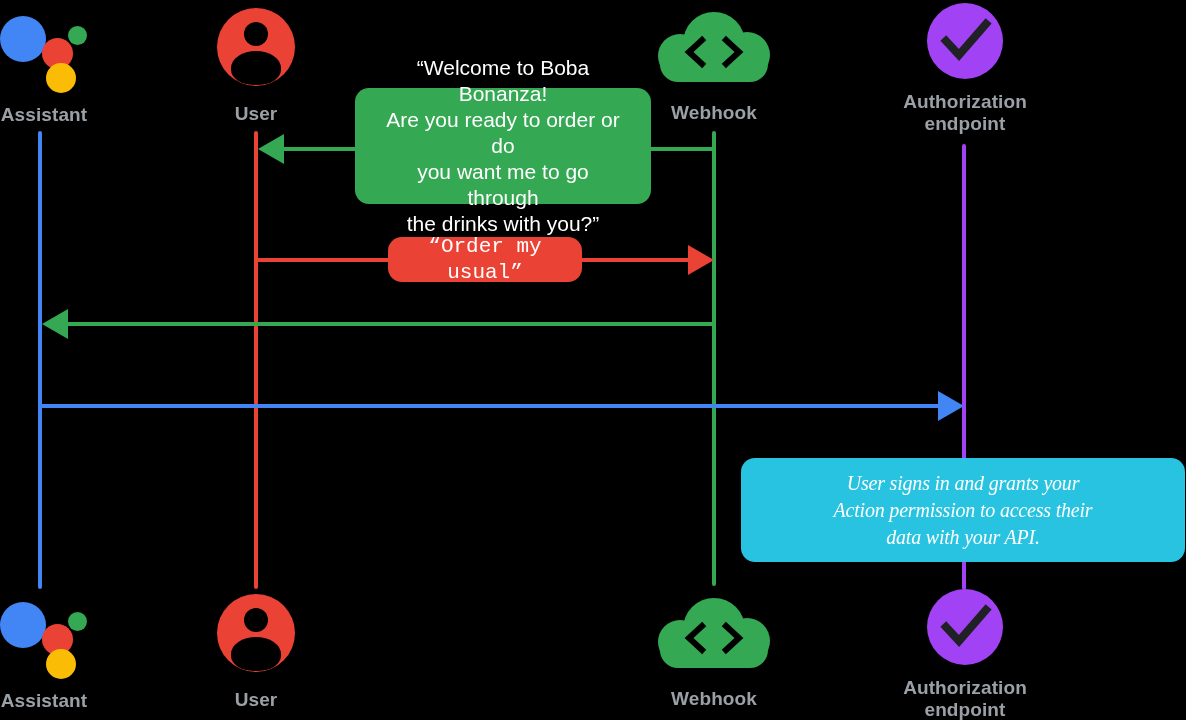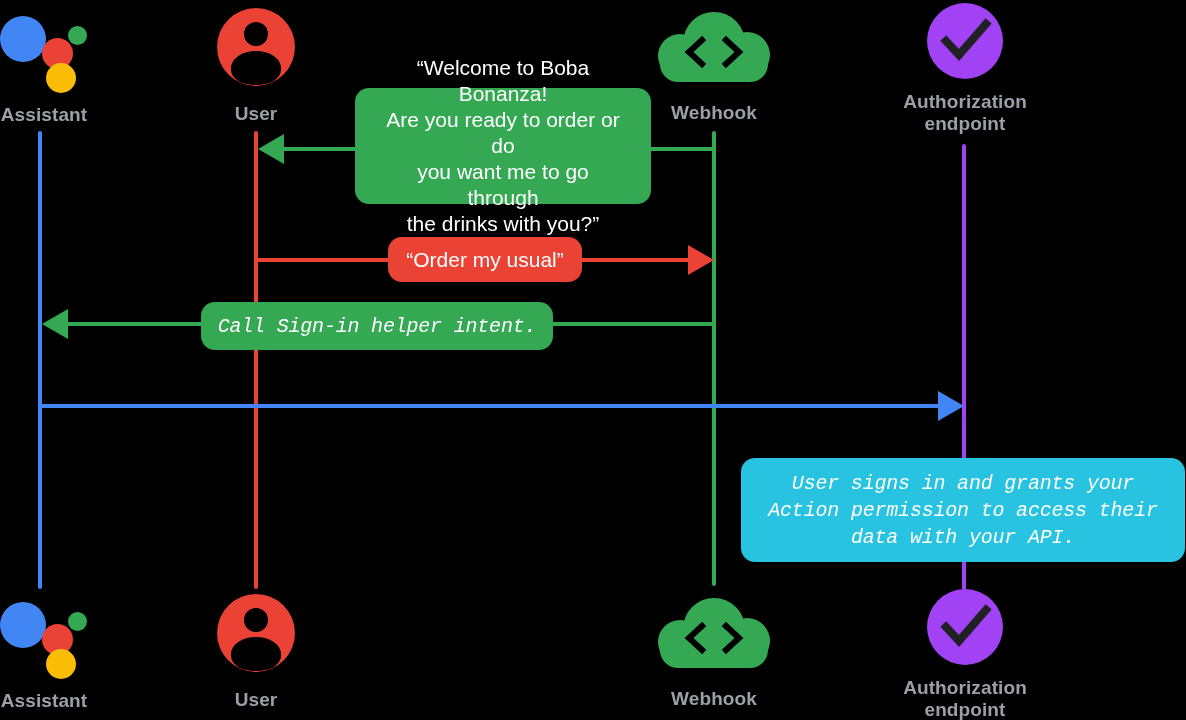--- a/index.html
+++ b/index.html
@@ -165,30 +165,29 @@
 
   <div class="conn" style="left:262px;top:147px;width:452px;background:#34A853;"></div>
   <div class="arrowhead arrow-left" style="left:258px;top:134px;border-right:26px solid #34A853;"></div>
   <div class="bubble sans" style="left:341px;top:88px;width:296px;height:116px;background:#34A853;padding:6px 24px;margin-left:14px;">“Welcome to Boba Bonanza!
 Are you ready to order or do
 you want me to go through
 the drinks with you?”</div>
 
   <div class="conn" style="left:256px;top:258px;width:438px;background:#EA4335;"></div>
   <div class="arrowhead arrow-right" style="left:688px;top:245px;border-left:26px solid #EA4335;"></div>
-  <div class="bubble sans" style="left:388px;top:237px;width:194px;height:45px;background:#EA4335;padding:0 10px;">“Order my usual”</div>
+  <div class="bubble sans" style="left:388px;top:237px;width:194px;height:45px;background:#EA4335;padding:0 10px;font-family:Liberation Mono, monospace;">“Order my usual”</div>
 
   <div class="conn" style="left:46px;top:322px;width:668px;background:#34A853;"></div>
   <div class="arrowhead arrow-left" style="left:42px;top:309px;border-right:26px solid #34A853;"></div>
-  <div class="bubble mono" style="left:201px;top:302px;width:352px;height:48px;background:#34A853;padding:0 14px;">Call Sign-in helper intent.</div>
 
   <div class="conn" style="left:38px;top:404px;width:906px;background:#4285F4;"></div>
   <div class="arrowhead arrow-right" style="left:938px;top:391px;border-left:26px solid #4285F4;"></div>
 
-  <div class="bubble mono" style="left:741px;top:458px;width:444px;height:104px;background:#27C3E0;padding:0 12px;">User signs in and grants your
+  <div class="bubble mono" style="left:741px;top:458px;width:444px;height:104px;background:#27C3E0;padding:0 12px;font-family:Liberation Serif, serif;">User signs in and grants your
 Action permission to access their
 data with your API.</div>
 
   <div class="actor" style="left:0px;top:594px;width:90px;">
     <div class="actor-icon assistant-icon">
       <span class="d blue"></span>
         <span class="d red"></span>
       <span class="d green"></span>
         <span class="d yellow"></span>
     </div>

